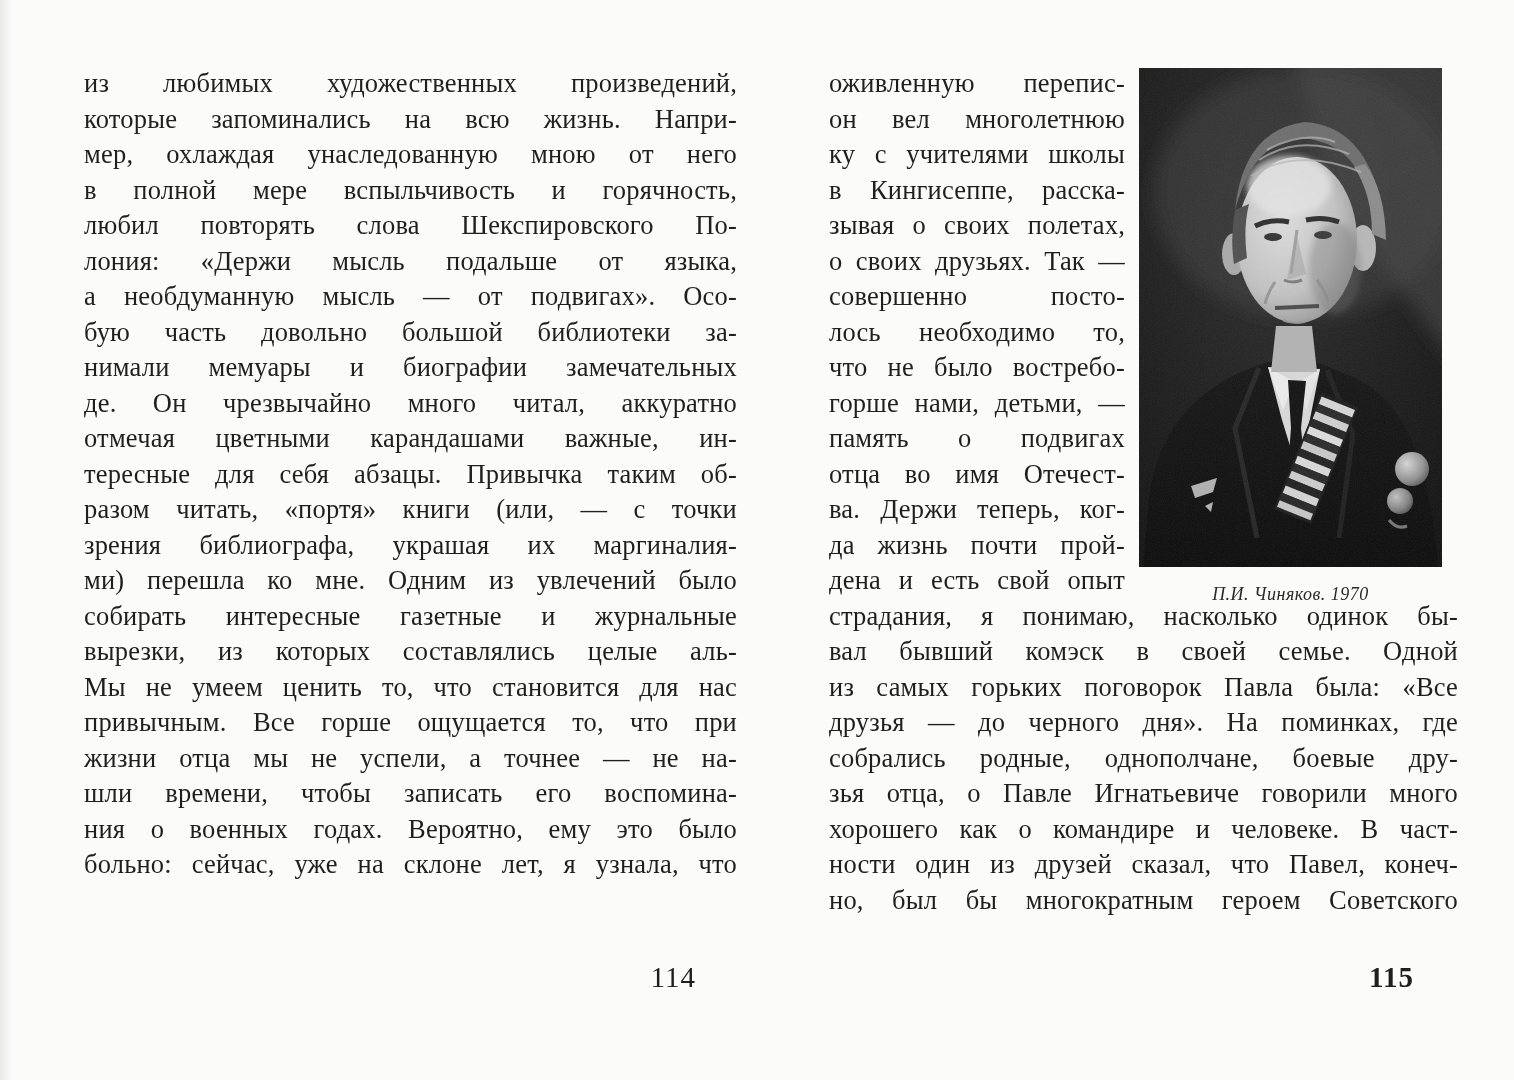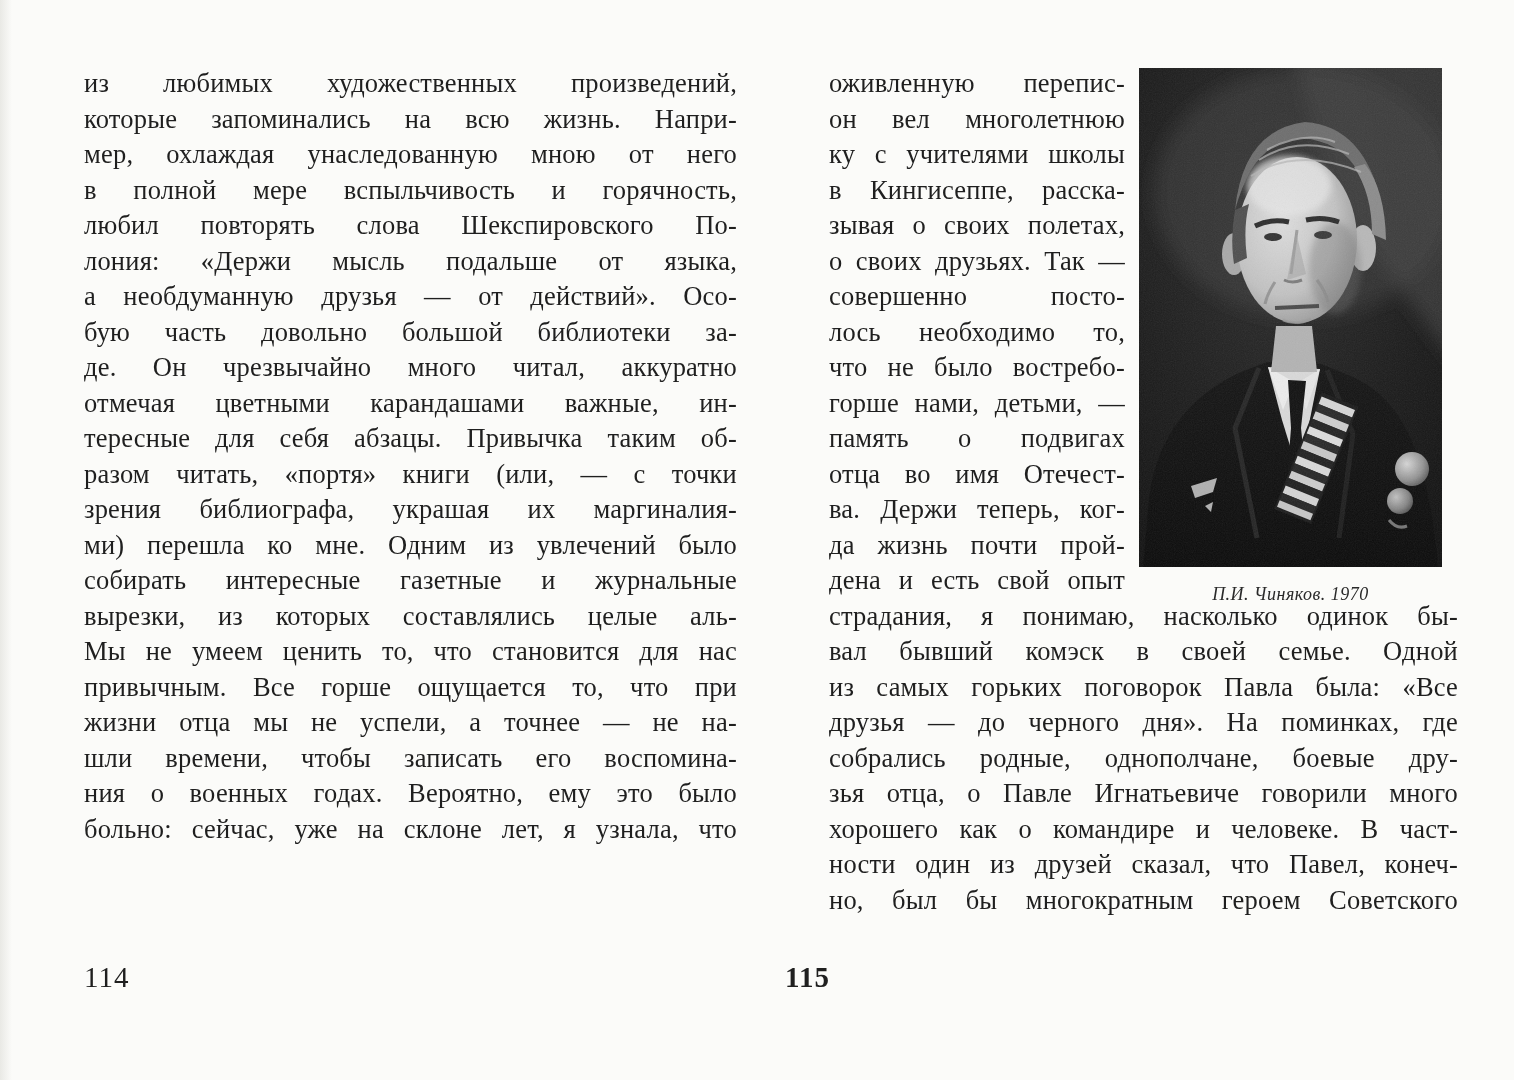--- a/index.html
+++ b/index.html
@@ -34,21 +34,21 @@
   .page-left-text{
     position:absolute;left:84px;top:66px;width:653px;
   }
   .page-right-text{
     position:absolute;left:829px;top:66px;width:629px;
   }
   .col-lines{width:296px;}
   .full-lines{width:629px;}
   .page-number{
     position:absolute;top:960px;
-    font-size:29px;line-height:35px;text-align:left;
+    font-size:29px;line-height:35px;text-align:right;
     letter-spacing:1px;
   }
   .pn-left{left:84px;width:612px;}
   .pn-right{left:785px;width:629px;font-weight:bold;}
   .figure{
     position:absolute;left:1139px;top:68px;width:303px;
   }
   .photo{
     width:303px;height:499px;display:block;
     background:var(--photo-bg);
@@ -69,22 +69,23 @@
 
   <div class="edge-shade"></div>
 
   <div class="page-left-text">
     <div class="line">из любимых художественных произведений,</div>
       <div class="line">которые запоминались на всю жизнь. Напри-</div>
       <div class="line">мер, охлаждая унаследованную мною от него</div>
       <div class="line">в полной мере вспыльчивость и горячность,</div>
       <div class="line">любил повторять слова Шекспировского По-</div>
       <div class="line">лония: «Держи мысль подальше от языка,</div>
-      <div class="line">а необдуманную друзья — от действий». Осо-</div>
+      <div class="line">а необдуманную мысль — от подвигах». Осо-</div>
       <div class="line">бую часть довольно большой библиотеки за-</div>
+      <div class="line">нимали мемуары и биографии замечательных</div>
       <div class="line">де. Он чрезвычайно много читал, аккуратно</div>
       <div class="line">отмечая цветными карандашами важные, ин-</div>
       <div class="line">тересные для себя абзацы. Привычка таким об-</div>
       <div class="line">разом читать, «портя» книги (или, — с точки</div>
       <div class="line">зрения библиографа, украшая их маргиналия-</div>
       <div class="line">ми) перешла ко мне. Одним из увлечений было</div>
       <div class="line">собирать интересные газетные и журнальные</div>
       <div class="line">вырезки, из которых составлялись целые аль-</div>
       <div class="line">Мы не умеем ценить то, что становится для нас</div>
       <div class="line">привычным. Все горше ощущается то, что при</div>

